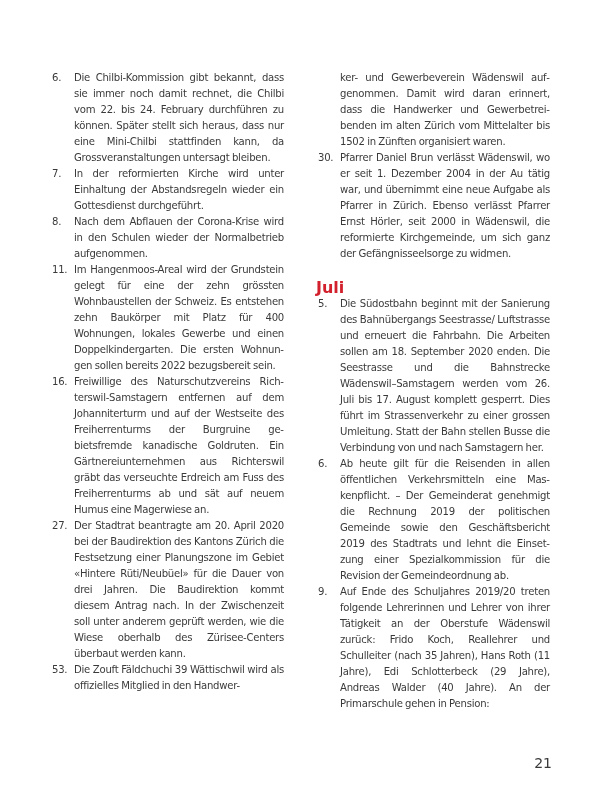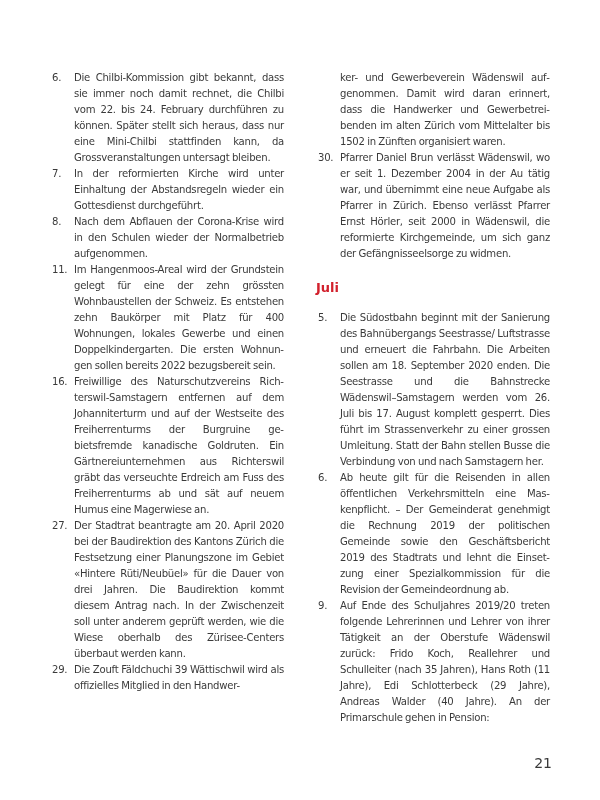--- a/index.html
+++ b/index.html
@@ -44,24 +44,24 @@
     top: 0;
     width: 20px;
     text-align: left;
   }
   .entry-text { display: block; }
   .continuation {
     padding-left: 22px;
     text-align: justify;
   }
   .month-heading {
-    margin: 18px 0 14px -2px;
+    margin: 18px 0 0 -2px;
     font-weight: bold;
     color: #d2212d;
-    font-size: 13px;
+    font-size: 16px;
     line-height: 16px;
     letter-spacing: 0;
   }
   .page-number {
     position: absolute;
     right: 48px;
     top: 755px;
     font-size: 14px;
     color: #3a3a3a;
     margin-left: 44px;
@@ -91,21 +91,21 @@
     </div>
     <div class="entry">
       <span class="entry-num">16.</span>
       <span class="entry-text">Freiwillige des Naturschutzvereins Rich­terswil-Samstagern entfernen auf dem Johanniterturm und auf der Westseite des Freiherrenturms der Burgruine ge­bietsfremde kanadische Goldruten. Ein Gärtnereiunternehmen aus Richterswil gräbt das verseuchte Erdreich am Fuss des Freiherrenturms ab und sät auf neuem Humus eine Magerwiese an.</span>
     </div>
     <div class="entry">
       <span class="entry-num">27.</span>
       <span class="entry-text">Der Stadtrat beantragte am 20. April 2020 bei der Baudirektion des Kantons Zürich die Festsetzung einer Planungs­zone im Gebiet «Hintere Rüti/Neubüel» für die Dauer von drei Jahren. Die Baudi­rektion kommt diesem Antrag nach. In der Zwischenzeit soll unter anderem ge­prüft werden, wie die Wiese oberhalb des Zürisee-Centers überbaut werden kann.</span>
     </div>
     <div class="entry">
-      <span class="entry-num">29.</span>
+      <span class="entry-num">53.</span>
       <span class="entry-text">Die Zouft Fäldchuchi 39 Wättischwil wird als offizielles Mitglied in den Handwer-</span>
     </div>
   </div>
 
   <div class="col col-right">
     <div class="continuation">ker- und Gewerbeverein Wädenswil auf­genommen. Damit wird daran erinnert, dass die Handwerker und Gewerbetrei­benden im alten Zürich vom Mittelalter bis 1502 in Zünften organisiert waren.</div>
 
     <div class="entry">
       <span class="entry-num">30.</span>
       <span class="entry-text">Pfarrer Daniel Brun verlässt Wädenswil, wo er seit 1. Dezember 2004 in der Au tä­tig war, und übernimmt eine neue Auf­gabe als Pfarrer in Zürich. Ebenso ver­lässt Pfarrer Ernst Hörler, seit 2000 in Wädenswil, die reformierte Kirchge­meinde, um sich ganz der Gefängnisseel­sorge zu widmen.</span>

